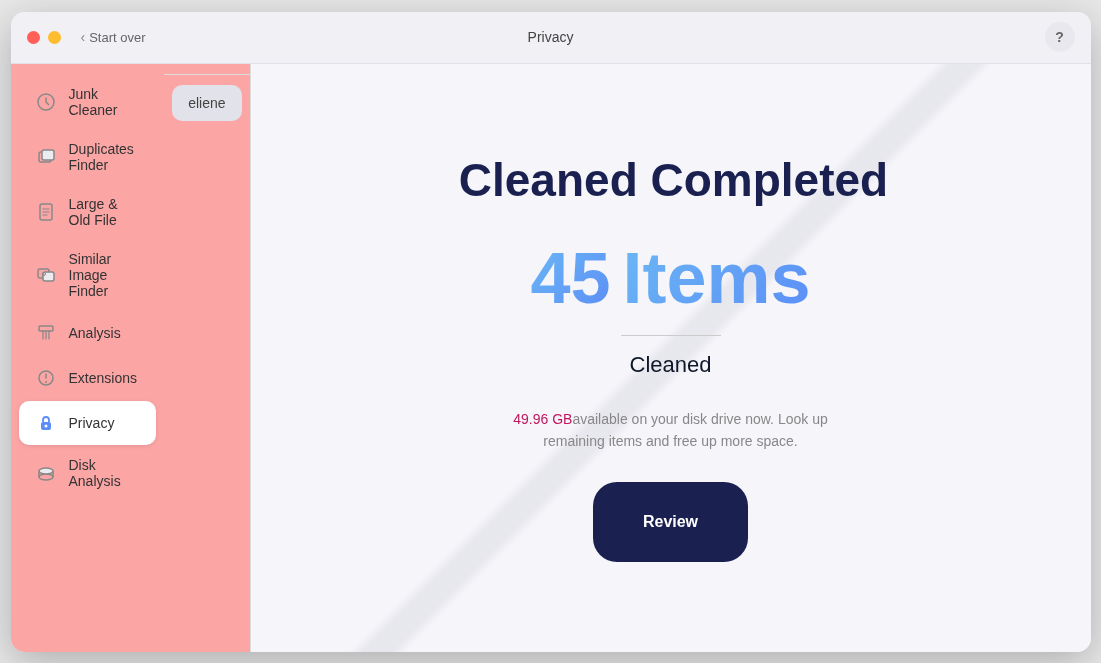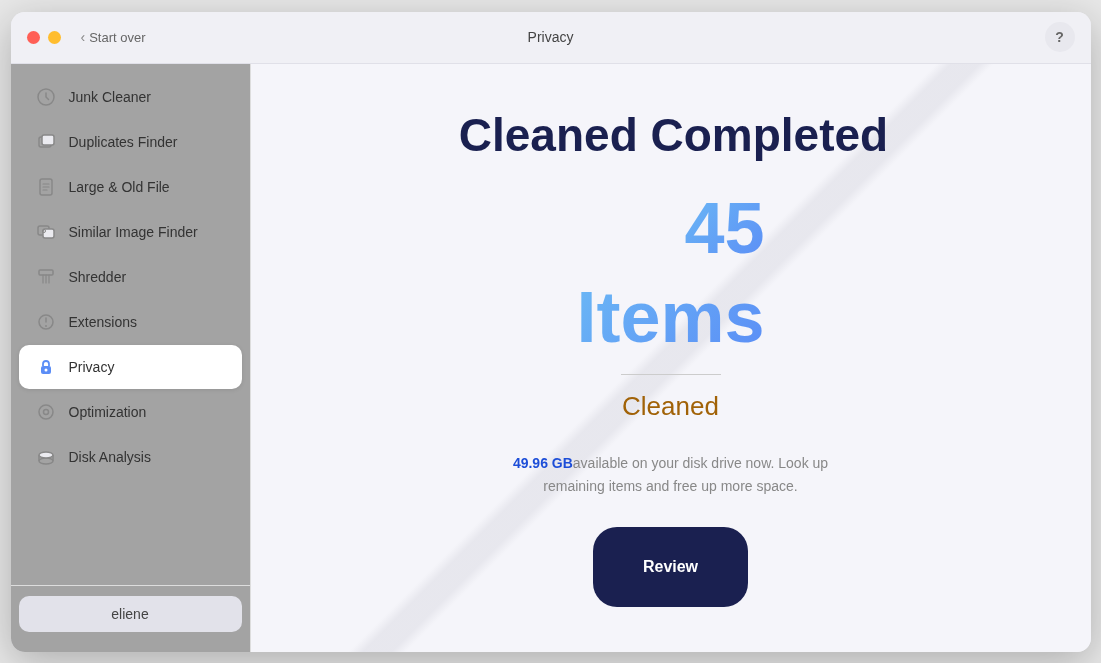--- a/index.html
+++ b/index.html
@@ -81,24 +81,24 @@
       color: #666;
       font-weight: bold;
     }
     .content-area {
       display: flex;
       flex: 1;
       overflow: hidden;
     }
     .sidebar {
       width: 240px;
-      background: #a3a3a3;
+      background: #fca5a5;
       padding: 10px 0;
       display: flex;
-      flex-direction: column;
+      flex-direction: row;
       flex-shrink: 0;
       border-right: 1px solid #ddd;
     }
     .sidebar-items {
       flex: 1;
       overflow-y: auto;
     }
     .sidebar-item {
       display: flex;
       align-items: center;
@@ -188,51 +188,50 @@
     .items-label {
       font-size: 72px;
       font-weight: 800;
       background: linear-gradient(135deg, #6bb8f5, #5b8df6);
       -webkit-background-clip: text;
       -webkit-text-fill-color: transparent;
       background-clip: text;
     }
     .items-row {
       display: flex;
-      align-items: flex-end;
+      align-items: center;
       gap: 12px;
       z-index: 1;
-      flex-direction: column;
     }
     .divider-line {
       width: 100px;
       height: 1px;
       background: #ccc;
       margin: 16px auto;
       z-index: 1;
     }
     .cleaned-subtitle {
-      font-size: 26px;
-      color: #a16207;
+      font-size: 22px;
+      color: #0f172a;
       font-weight: 400;
       margin-bottom: 30px;
       z-index: 1;
     }
     .disk-info {
       text-align: center;
       font-size: 14px;
       color: #888;
       max-width: 320px;
       line-height: 1.6;
       margin-bottom: 30px;
       z-index: 1;
     }
     .disk-info strong {
-      color: #1d4ed8;
-      font-weight: 700;
+      color: #be185d;
+      font-weight: 400;
     }
     .review-btn {
       background: #1a2050;
       color: white;
       border: none;
       border-radius: 24px;
       padding: 31px 50px;
       font-size: 16px;
       font-weight: 600;
       cursor: pointer;
@@ -304,21 +303,21 @@
           <span class="sidebar-label">Similar Image Finder</span>
         </div>
 
         <div class="sidebar-item">
           <div class="sidebar-icon">
             <svg width="20" height="20" viewBox="0 0 20 20" fill="none">
               <rect x="3" y="3" width="14" height="5" rx="1" stroke="#888" stroke-width="1.5" fill="none"></rect>
               <path d="M7 8v8M10 8v8M13 8v8" stroke="#888" stroke-width="1.2" stroke-linecap="round"></path>
             </svg>
           </div>
-          <span class="sidebar-label">Shredder</span>
+          <span class="sidebar-label">Analysis</span>
         </div>
 
         <div class="sidebar-item">
           <div class="sidebar-icon">
             <svg width="20" height="20" viewBox="0 0 20 20" fill="none">
               <circle cx="10" cy="10" r="7" stroke="#888" stroke-width="1.5" fill="none"></circle>
               <path d="M10 6v4" stroke="#888" stroke-width="1.5" stroke-linecap="round"></path>
               <circle cx="10" cy="14" r="1" fill="#888"></circle>
             </svg>
           </div>
@@ -329,29 +328,20 @@
           <div class="sidebar-icon">
             <svg width="20" height="20" viewBox="0 0 20 20" fill="none">
               <rect x="5" y="9" width="10" height="8" rx="2" fill="#5b8df6"></rect>
               <path d="M7 9V7a3 3 0 016 0v2" stroke="#5b8df6" stroke-width="1.8" fill="none"></path>
               <circle cx="10" cy="13" r="1.5" fill="white"></circle>
             </svg>
           </div>
           <span class="sidebar-label">Privacy</span>
         </div>
 
-        <div class="sidebar-item">
-          <div class="sidebar-icon">
-            <svg width="20" height="20" viewBox="0 0 20 20" fill="none">
-              <circle cx="10" cy="10" r="7" stroke="#888" stroke-width="1.5" fill="none"></circle>
-              <circle cx="10" cy="10" r="2.5" stroke="#888" stroke-width="1.5" fill="none"></circle>
-            </svg>
-          </div>
-          <span class="sidebar-label">Optimization</span>
-        </div>
 
         <div class="sidebar-item">
           <div class="sidebar-icon">
             <svg width="20" height="20" viewBox="0 0 20 20" fill="none">
               <ellipse cx="10" cy="14" rx="7" ry="3" stroke="#888" stroke-width="1.5" fill="none"></ellipse>
               <rect x="3" y="8" width="14" height="6" rx="0" stroke="#888" stroke-width="0" fill="none"></rect>
               <path d="M3 8v6M17 8v6" stroke="#888" stroke-width="1.5"></path>
               <ellipse cx="10" cy="8" rx="7" ry="3" stroke="#888" stroke-width="1.5" fill="#ebebf0"></ellipse>
             </svg>
           </div>

